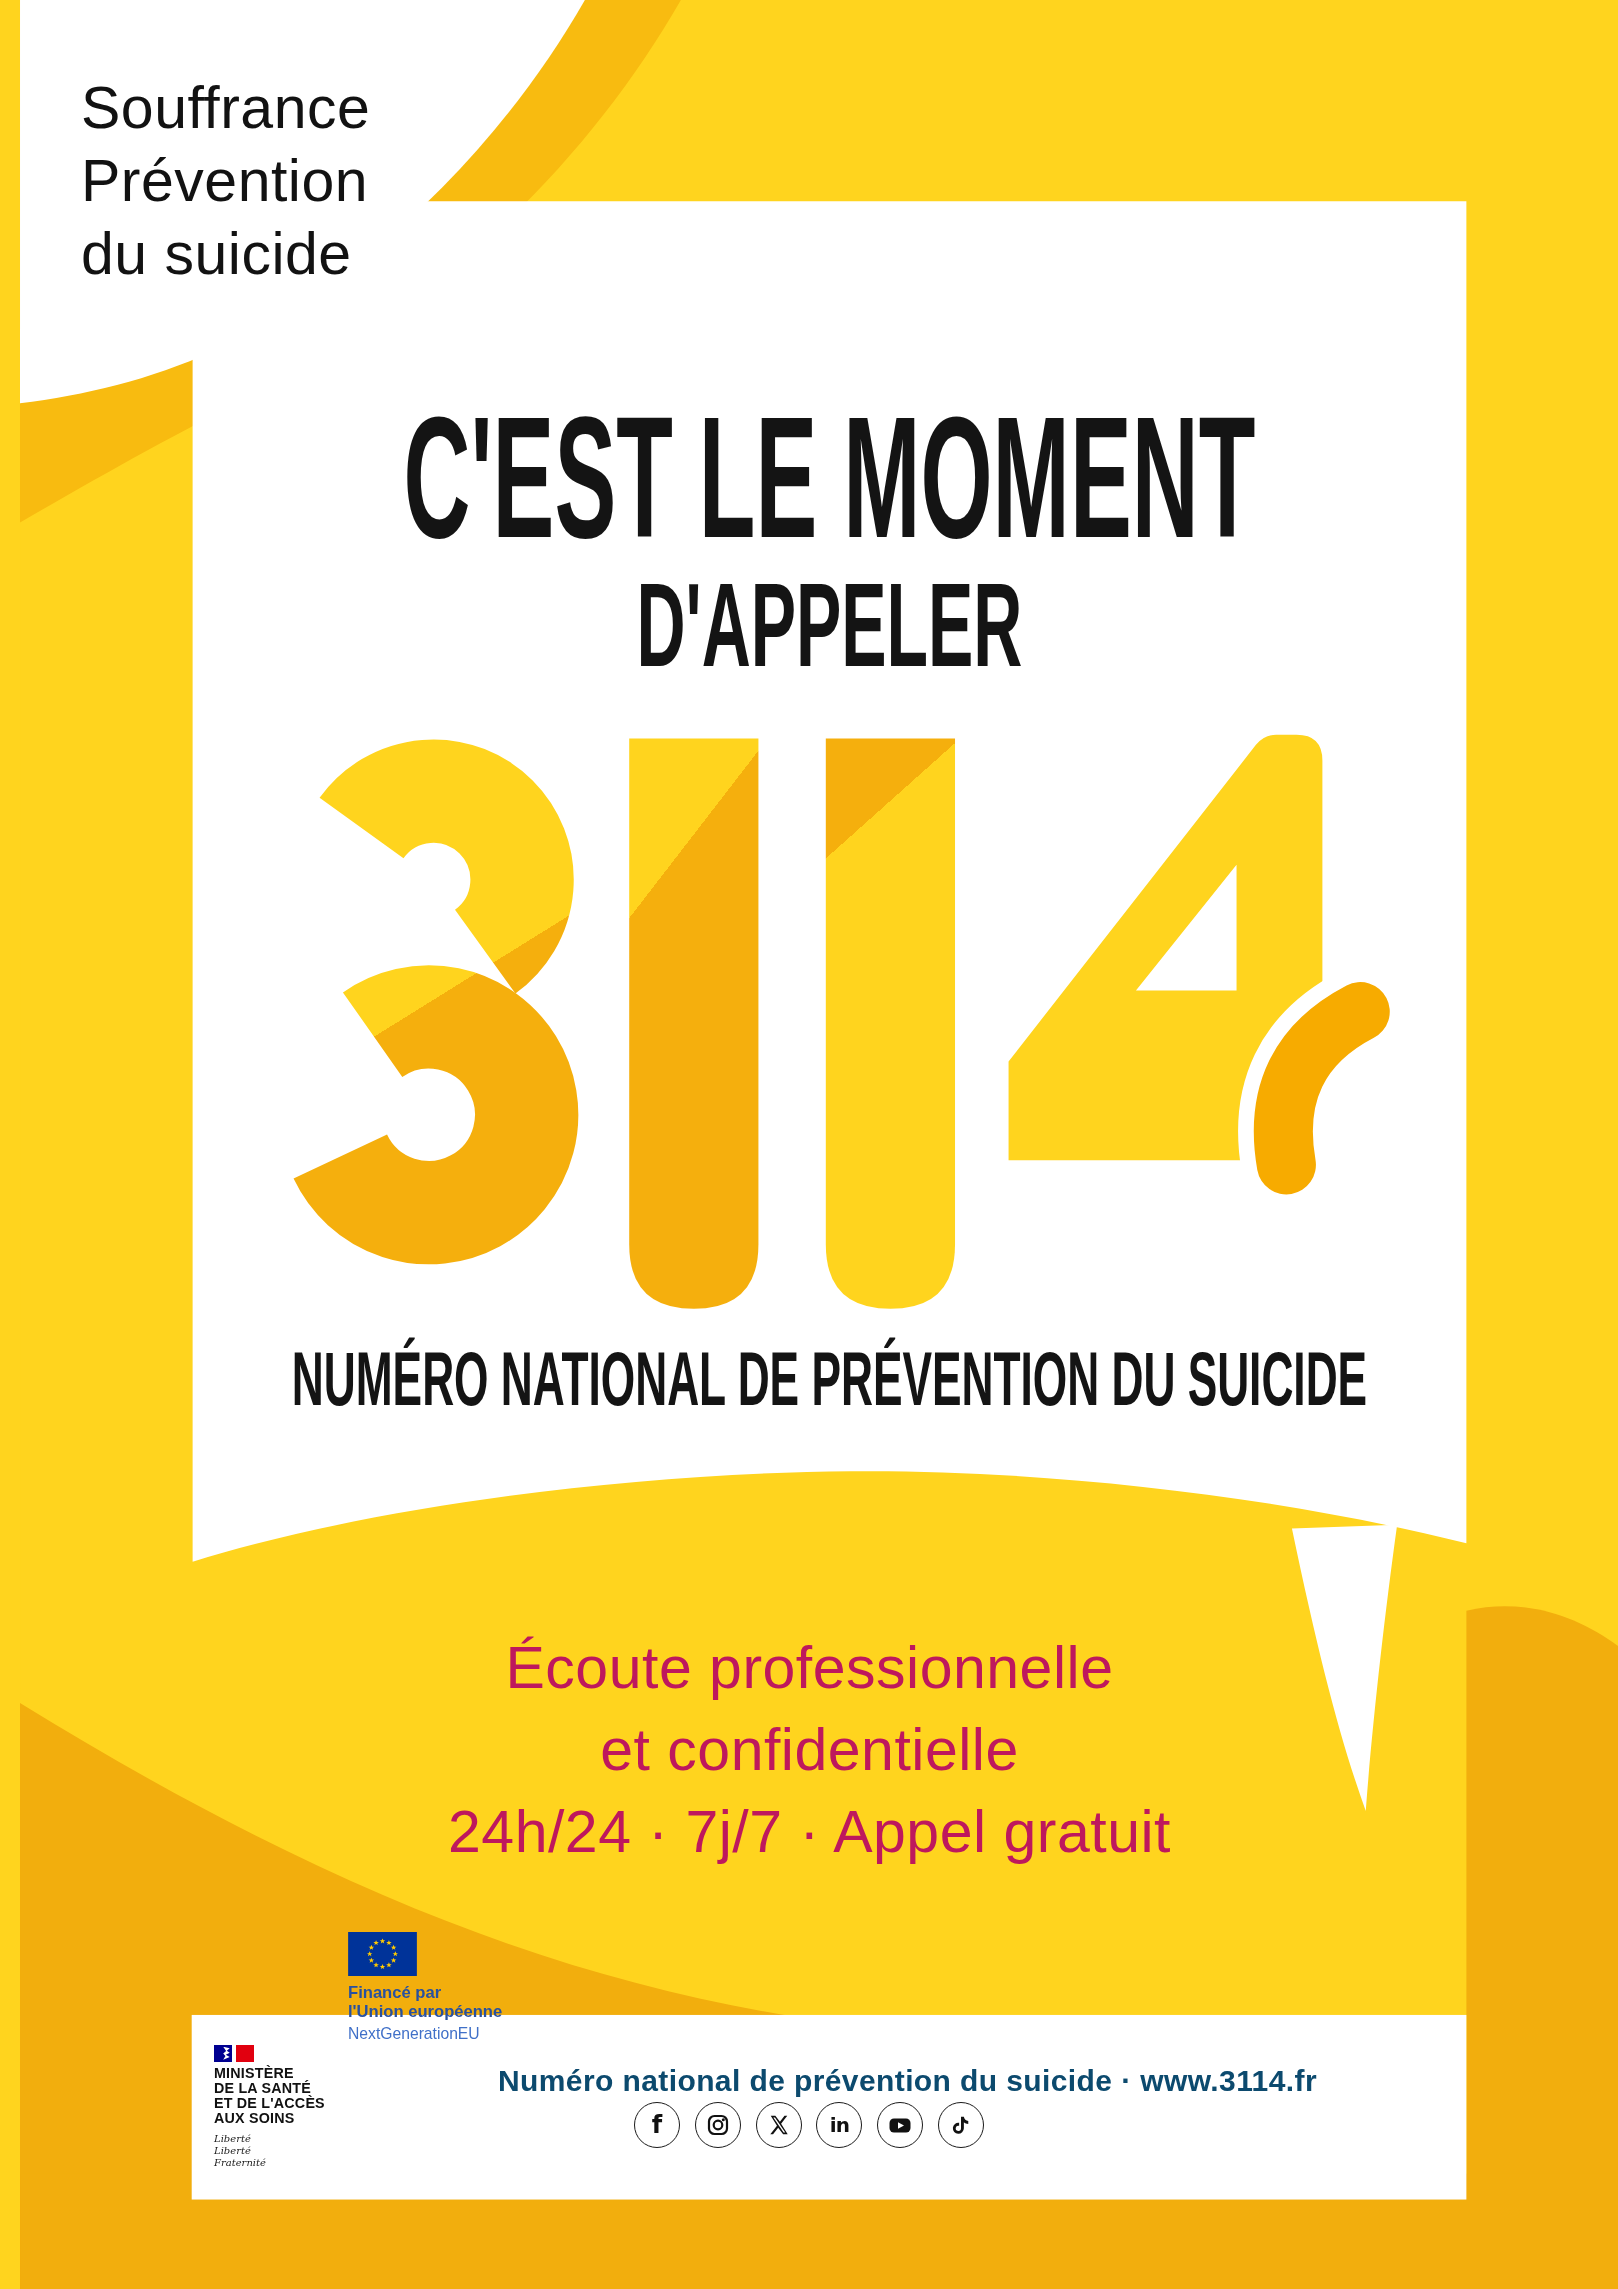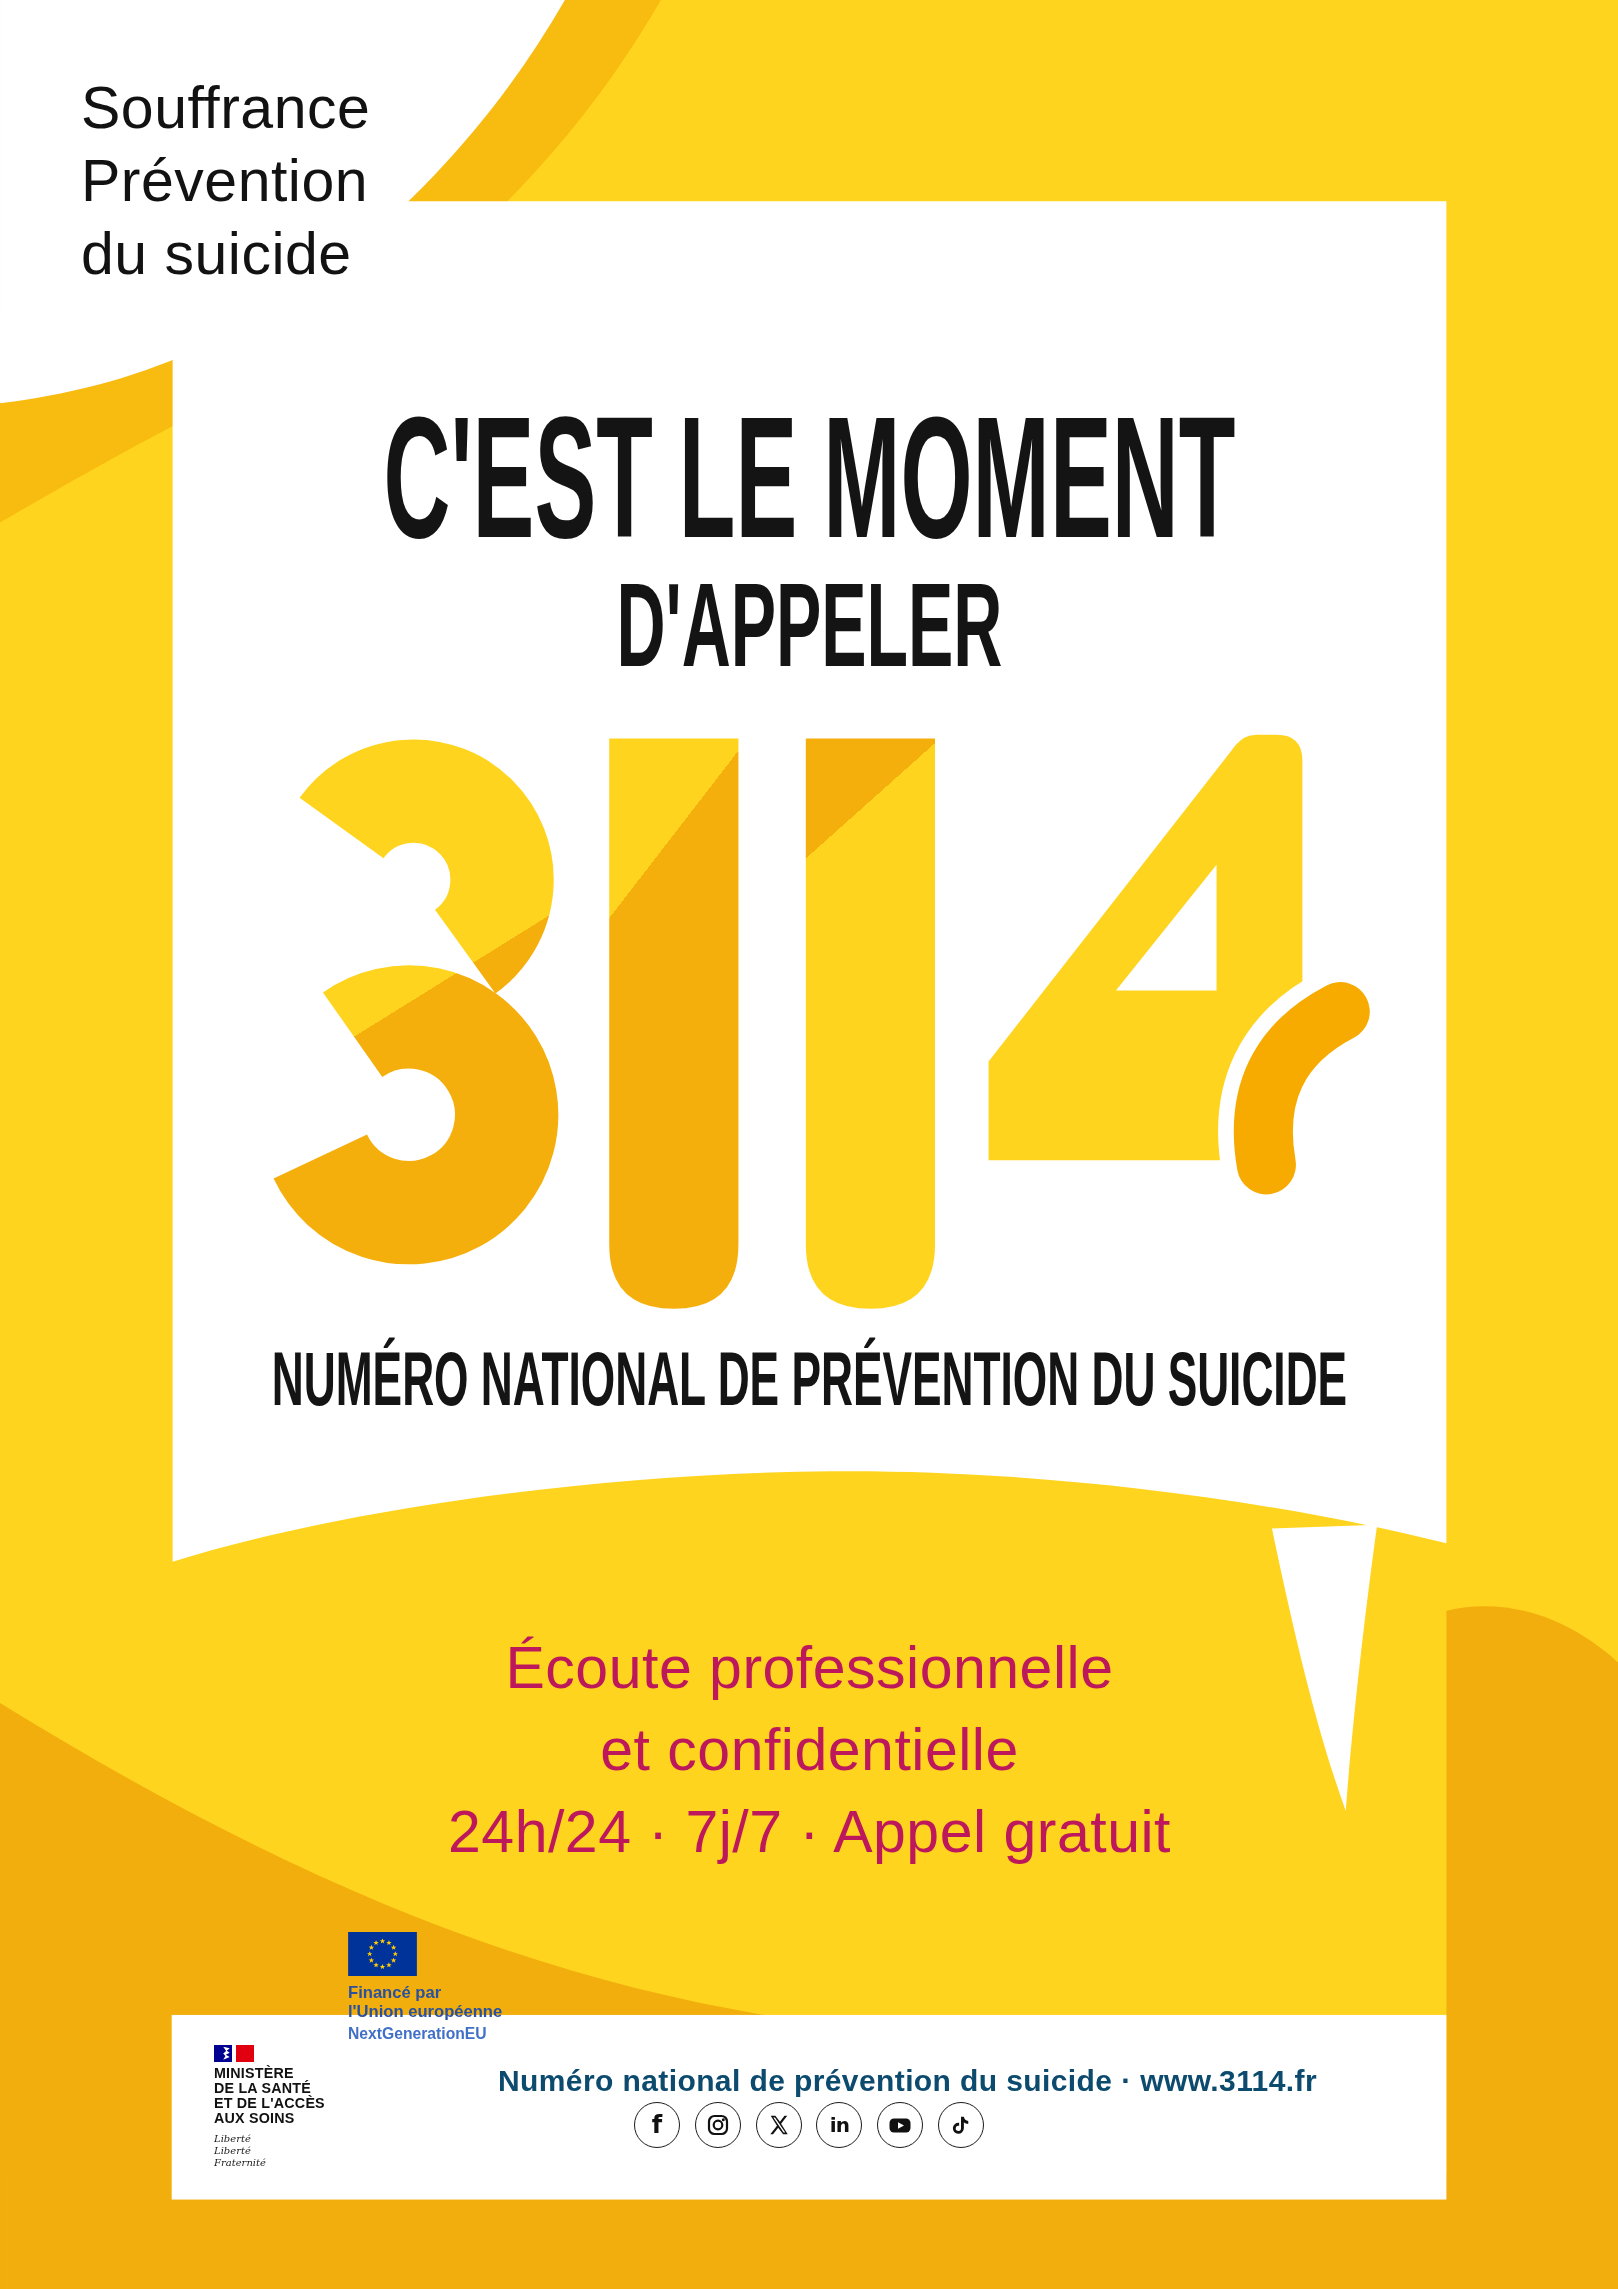--- a/index.html
+++ b/index.html
@@ -4,21 +4,21 @@
 <style>
   html,body{margin:0;padding:0;background:#888;}
   .poster{
     position:relative;
     width:1619px;height:2290px;
     background:#FFD41E;
     overflow:hidden;
     font-family:"Liberation Sans",sans-serif;
     color:#141414;
   }
-  .layer{position:absolute;inset:0;}
+  .layer{position:absolute;inset:0;padding-left:20px;}
   svg.bg{display:block;width:1619px;height:2290px;}
 
   
   .brand{
     position:absolute;left:81px;top:72px;
     font-size:59px;line-height:73px;font-weight:400;
     letter-spacing:0.5px;color:#121212;
   }
 
   
@@ -40,21 +40,21 @@
   .ministry{position:absolute;left:214px;top:2045px;width:175px;}
   .ministry .flag{display:flex;gap:4.6px;height:16.6px;width:42px;margin-bottom:4.6px;}
   .ministry .flag .b{width:17.5px;background:#000091;position:relative;}
   .ministry .flag .b:after{content:"";position:absolute;right:1.8px;top:1.8px;bottom:1.8px;width:6.5px;background:#fff;clip-path:polygon(0 0,100% 12%,55% 30%,100% 45%,40% 62%,100% 78%,0 100%,35% 70%,0 52%,45% 32%);}
   .ministry .flag .r{width:17.5px;background:#E1000F;}
   .ministry .gov-lines{font-weight:700;font-size:14.3px;line-height:15px;letter-spacing:0.2px;color:#111;}
   .ministry .motto{margin-top:6.5px;font-family:"DejaVu Serif",serif;font-style:italic;font-size:10px;line-height:12px;color:#222;}
   .eu{position:absolute;left:348px;top:1932px;width:222px;}
   .eu .eu-flag{display:block;}
   .eu .fin{margin-top:6.5px;font-weight:700;font-size:16.6px;line-height:19.4px;color:#29519F;}
-  .eu .ngeu{margin-top:3.7px;font-weight:700;font-size:15.7px;color:#4070C8;}
+  .eu .ngeu{margin-top:3.7px;font-weight:400;font-size:15.7px;color:#4070C8;}
   .site-line{
     position:absolute;left:498px;top:2064px;
     font-size:30px;letter-spacing:0.4px;color:#0c4a6e;white-space:nowrap;font-weight:bold;
   }
   .social{position:absolute;left:634px;top:2102px;display:flex;gap:14.8px;}
   .soc{
     width:46px;height:46px;border-radius:50%;
     border:1.5px solid #1b1b1b;background:#fff;
     display:flex;align-items:center;justify-content:center;
     box-sizing:border-box;

